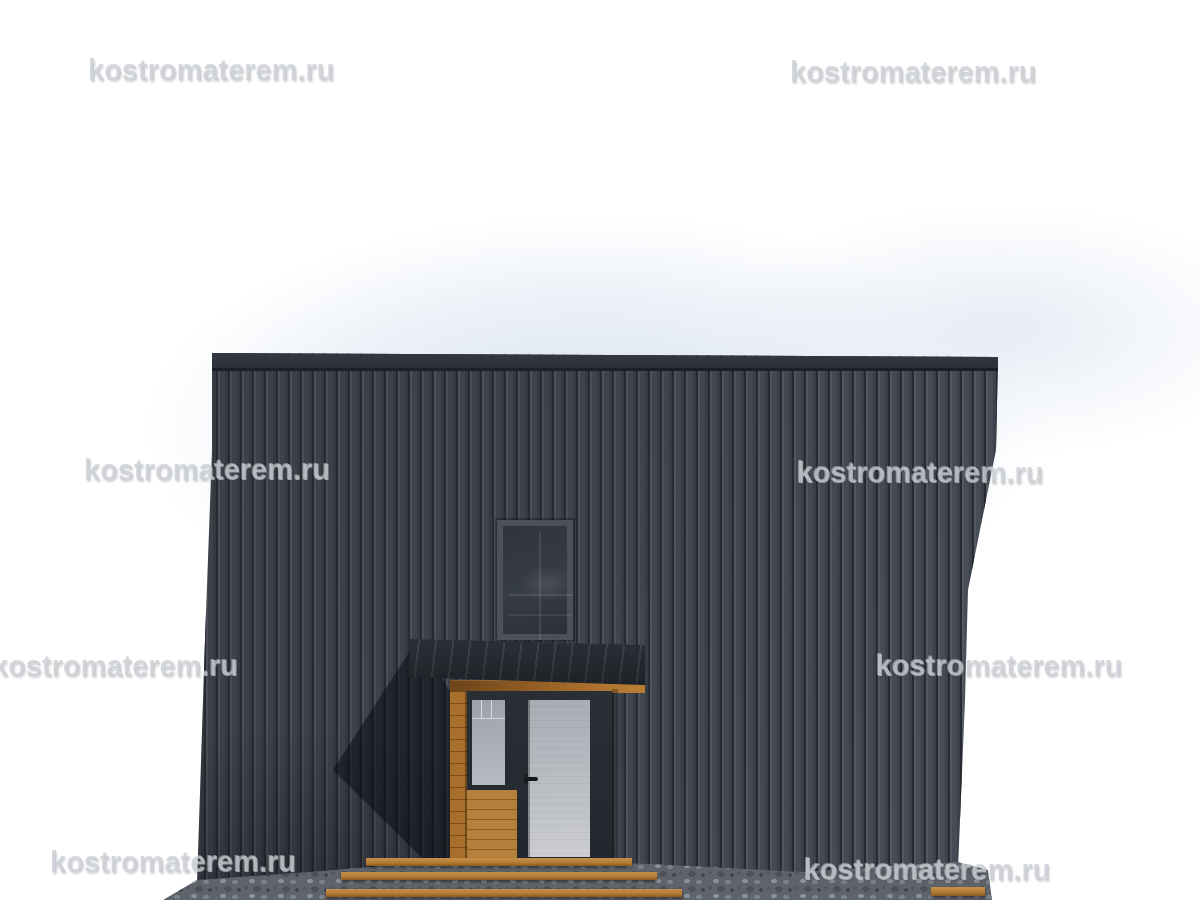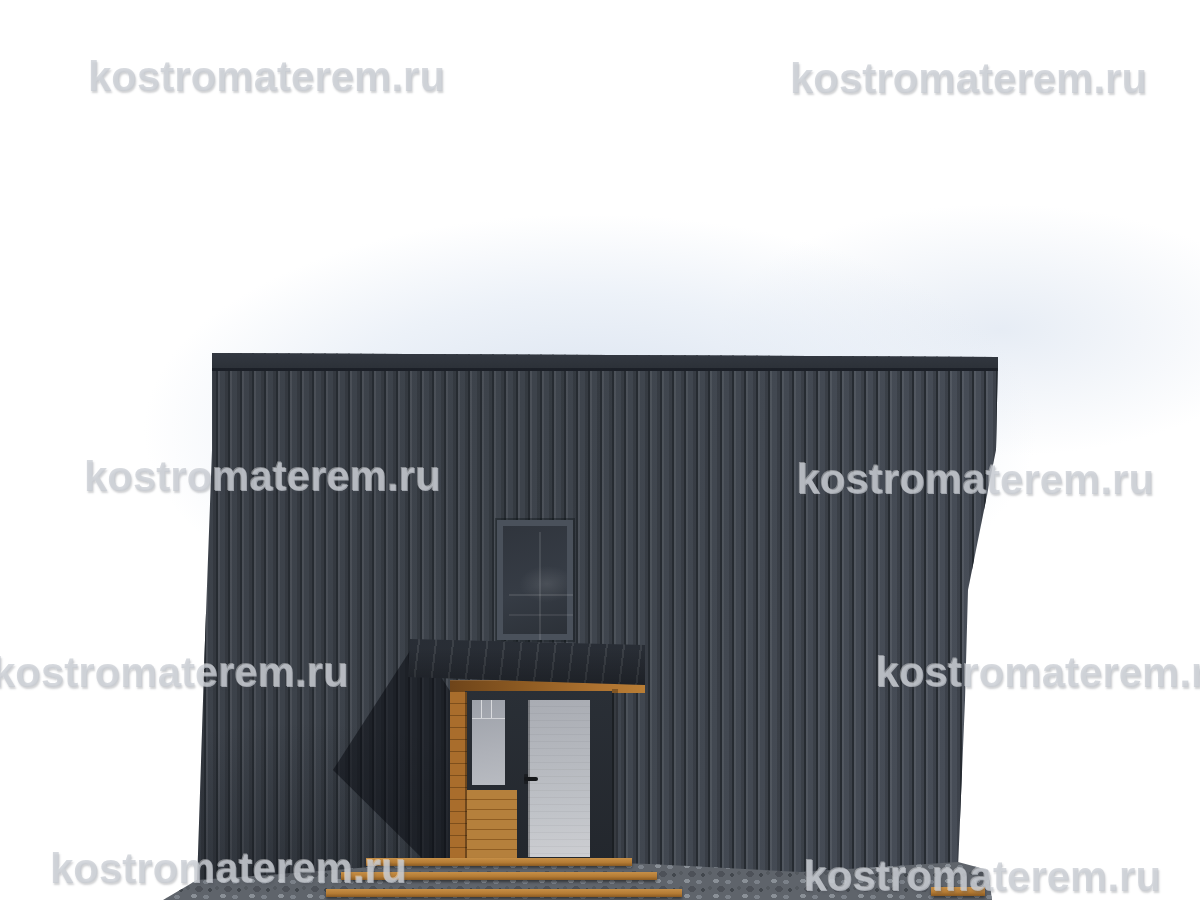--- a/index.html
+++ b/index.html
@@ -86,21 +86,21 @@
       radial-gradient(8px 6px at 25px 4px, #4d5158 46%, rgba(0,0,0,0) 47%);
     background-size:auto,29px 15px,29px 15px,29px 15px,29px 15px,29px 15px;}
   .tread{position:absolute;height:8px;
     background:linear-gradient(180deg,#c68f47 0%,#b57c35 55%,#8a5a22 100%);
     box-shadow:0 2px 3px rgba(0,0,0,0.45);}
   .t1{left:366px;top:858px;width:266px;}
   .t2{left:341px;top:872px;width:316px;}
   .t3{left:326px;top:889px;width:356px;}
   .tside{left:931px;top:887px;width:54px;height:9px;}
   
-  .wm{position:absolute;font-weight:bold;font-size:42px;letter-spacing:0px;line-height:1;
+  .wm{position:absolute;font-weight:bold;font-size:29px;letter-spacing:0px;line-height:1;
     color:rgba(198,202,209,0.72);white-space:nowrap;
     text-shadow:-1px -1px 0 rgba(255,255,255,0.40), 1px 2px 2px rgba(70,76,84,0.25);}
   .wm1{left:88px;top:56px;}  .wm2{left:790px;top:58px;}
   .wm3{left:84px;top:456px;} .wm4{left:797px;top:459px;}
   .wm5{left:-8px;top:652px;} .wm6{left:876px;top:652px;}
   .wm7{left:50px;top:848px;} .wm8{left:804px;top:856px;}
 </style>
 </head>
 <body>
 

